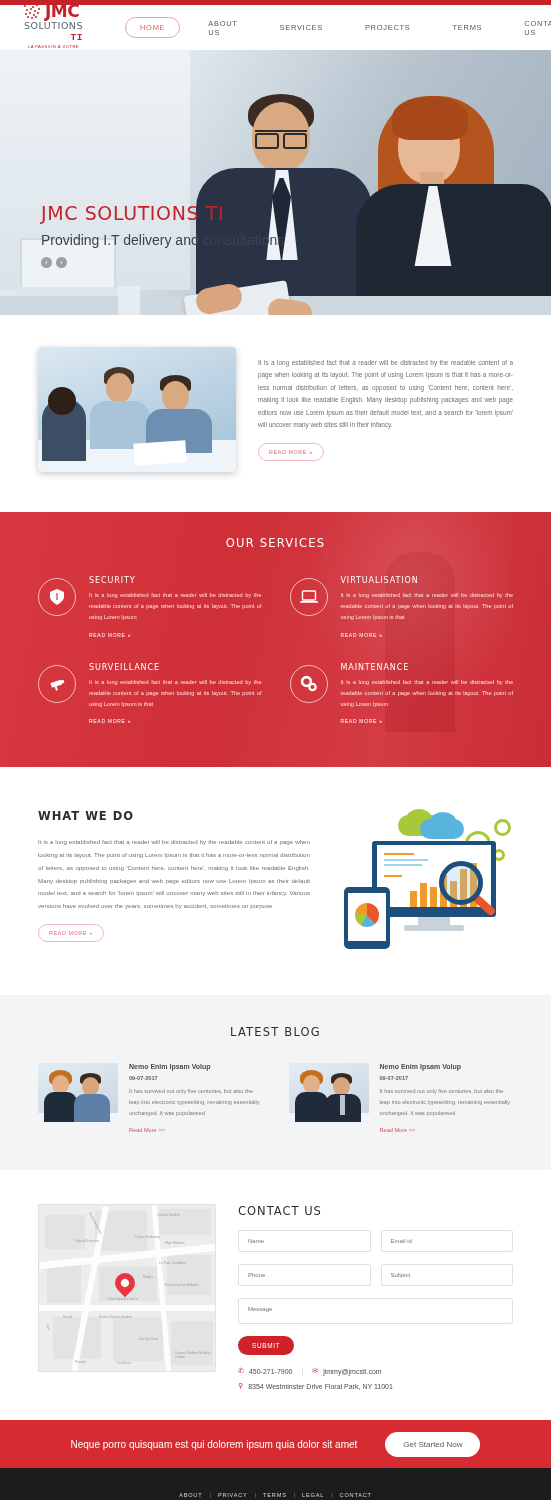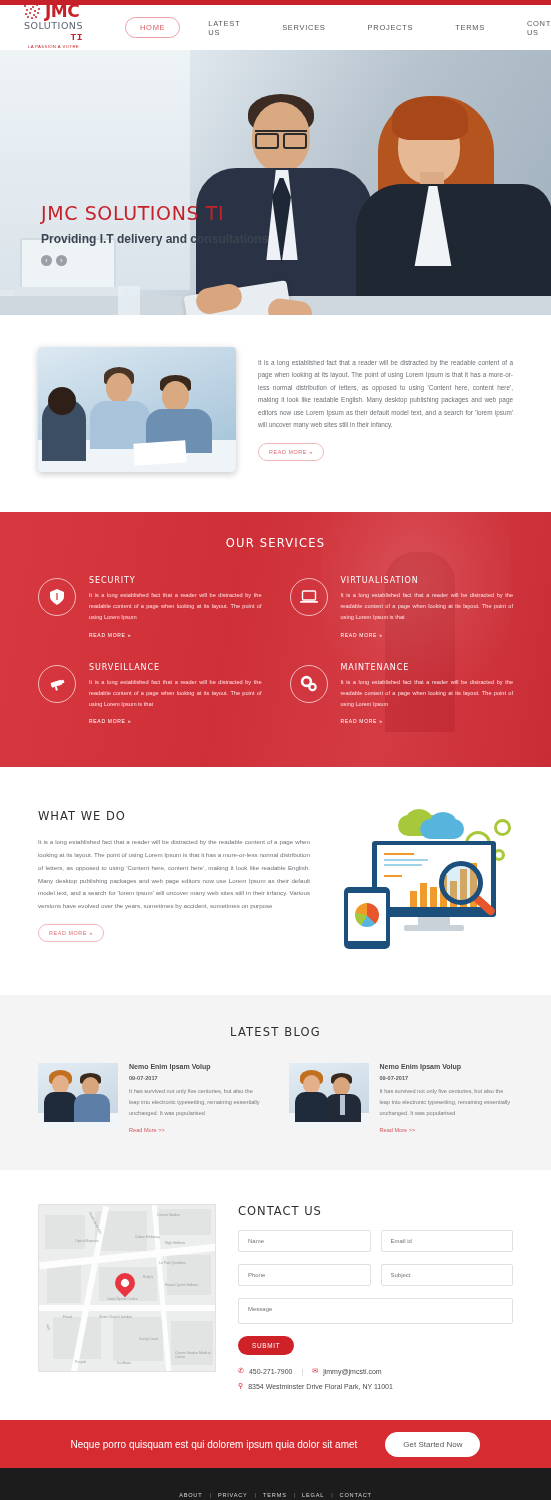--- a/index.html
+++ b/index.html
@@ -54,21 +54,21 @@
   .tablet { left: 186px; top: 238px; width: 104px; height: 40px; background: #e8edf1; border-radius: 4px; transform: rotate(-9deg); box-shadow: 0 2px 5px rgba(0,0,0,.18); }
   .hand1 { left: 196px; top: 236px; width: 46px; height: 26px; background: #d8a57f; border-radius: 14px; transform: rotate(-12deg); }
   .hand2 { left: 268px; top: 250px; width: 44px; height: 24px; background: #dcaa85; border-radius: 13px; transform: rotate(8deg); }
   .glass-cup { left: 118px; top: 236px; width: 22px; height: 32px; background: rgba(233,240,245,.85); border-radius: 2px 2px 5px 5px; }
   .laptop-b { left: 10px; top: 234px; width: 116px; height: 46px; background: #dfe6eb; border-radius: 3px; transform: perspective(60px) rotateX(16deg); }
   .laptop-s { left: 20px; top: 188px; width: 96px; height: 58px; background: #eef3f6; border: 2px solid #d2dbe2; border-radius: 3px; }
   .blur-left { left: 0; top: 0; width: 190px; height: 240px; background: linear-gradient(180deg,#eef3f6,#dae3ea); }
 
   .hero-copy { position: absolute; left: 41px; top: 152px; z-index: 5; }
   .hero-title { font-size: 19px; color: #c62128; letter-spacing: 0.6px; font-family: "DejaVu Sans", sans-serif; font-weight: normal; }
-  .hero-sub { font-size: 12px; color: #3b4350; margin-top: 8px; font-weight: bold; }
+  .hero-sub { font-size: 14px; color: #3b4350; margin-top: 8px; }
   .hero-arrows { display: flex; gap: 4px; margin-top: 9px; }
   .arrow { width: 11px; height: 11px; border-radius: 50%; background: #9aa0a6; color: #fff; font-size: 7px; display: flex; align-items: center; justify-content: center; cursor: pointer; }
 
   
   .welcome { display: flex; padding: 32px 38px 40px; gap: 22px; background: #fff; }
   .welcome-img { width: 198px; height: 125px; border-radius: 4px; box-shadow: 0 2px 7px rgba(0,0,0,.22); position: relative; overflow: hidden;
     background: linear-gradient(160deg,#dce9f2 0%,#c3d7e6 40%,#9fc0d6 100%); flex: none; }
   .wi { position: absolute; }
   .wi-desk { left:0; bottom:0; width:198px; height:32px; background:#eef4f8; }
   .wi-p1h { left:68px; top:26px; width:26px; height:30px; background:#d9a982; border-radius:50%; }
@@ -98,21 +98,21 @@
   .svc-item { display: flex; gap: 13px; }
   .svc-circle { width: 38px; height: 38px; border: 1px solid rgba(255,255,255,.65); border-radius: 50%;
     display: flex; align-items: center; justify-content: center; flex: none; margin-top: 2px; }
   .svc-h { font-size: 8px; color: #fff; letter-spacing: 0.9px; font-family: "DejaVu Sans", sans-serif; font-weight: normal; }
   .svc-p { font-size: 5.6px; color: #ffe3e4; line-height: 1.95; margin-top: 5px; text-align: justify; }
   .svc-more { font-size: 5px; color: #fff; letter-spacing: 0.7px; margin-top: 7px; display: inline-block; cursor: pointer; }
 
   
   .wwd { display: flex; padding: 42px 38px 46px; gap: 26px; background: #fff; align-items: flex-start; }
   .wwd-left { width: 272px; }
-  .wwd-title { font-size: 11.5px; color: #2e2e30; letter-spacing: 1px; font-family: "DejaVu Sans", sans-serif; font-weight: normal; }
+  .wwd-title { font-size: 11.5px; color: #2e2e30; letter-spacing: 1px; font-family: "DejaVu Sans", sans-serif; font-weight: bold; }
   .wwd-body { font-size: 6.2px; color: #6b7075; line-height: 2.05; margin-top: 13px; text-align: justify; }
   .wwd-art { flex: 1; position: relative; height: 140px; }
   .a { position: absolute; }
   .cloud1 { left: 62px; top: 6px; width: 44px; height: 21px; background: #a8c83c; border-radius: 11px; }
   .cloud1b { left: 70px; top: 0px; width: 26px; height: 20px; background: #a8c83c; border-radius: 50%; }
   .cloud2 { left: 84px; top: 10px; width: 44px; height: 20px; background: #57b5dd; border-radius: 10px; }
   .cloud2b { left: 94px; top: 3px; width: 26px; height: 19px; background: #57b5dd; border-radius: 50%; }
   .gear { border: 3px solid #a8c83c; border-radius: 50%; }
   .gear1 { right: 22px; top: 22px; width: 26px; height: 26px; }
   .gear2 { right: 2px; top: 10px; width: 17px; height: 17px; }
@@ -214,21 +214,21 @@
       </div>
       <div class="logo-sol">
         <span>SOLUTIONS</span>
         <b>TI</b>
       </div>
       <div class="logo-tag">LA PASSION À VOTRE SERVICE</div>
     </div>
 
     <div class="nav">
       <a class="active" href="#">HOME</a>
-      <a href="#">LATEST US</a>
+      <a href="#">ABOUT US</a>
       <a href="#">SERVICES</a>
       <a href="#">PROJECTS</a>
       <a href="#">TERMS</a>
       <a href="#">CONTACT US</a>
     </div>
   </div>
 
   <div class="hero">
     <div class="hero-photo">
       <div class="hp blur-left"></div>

